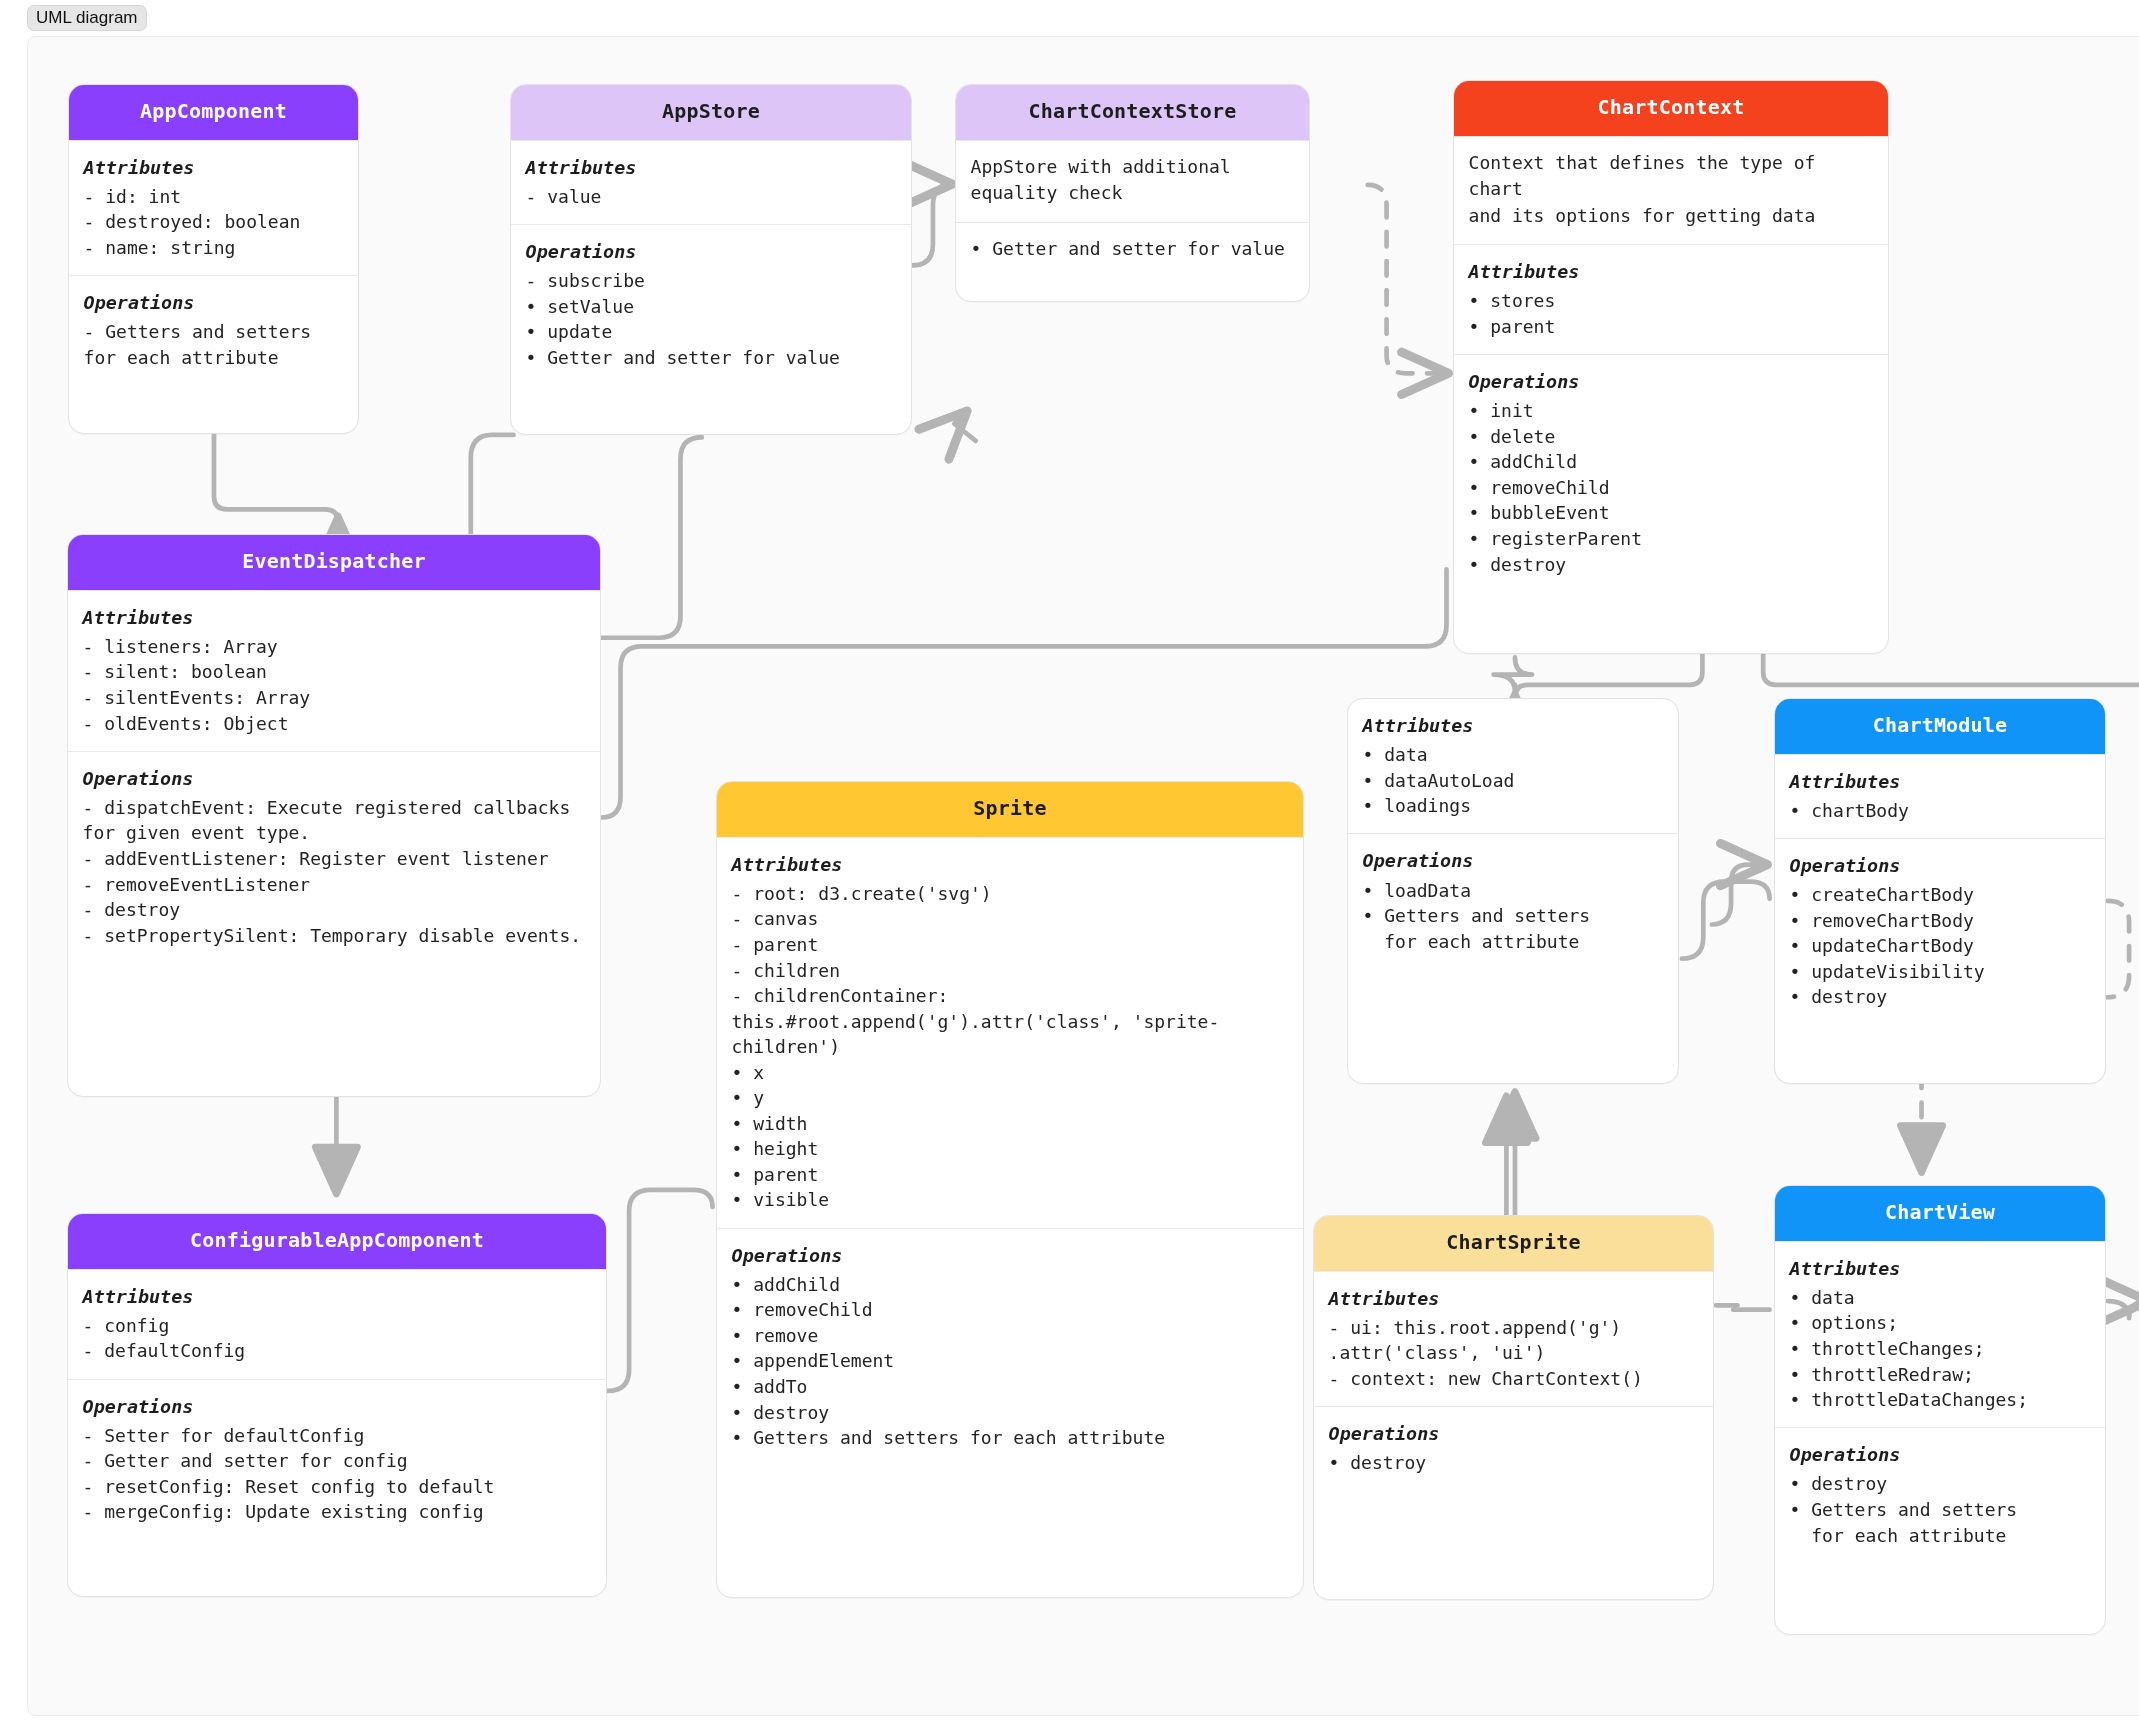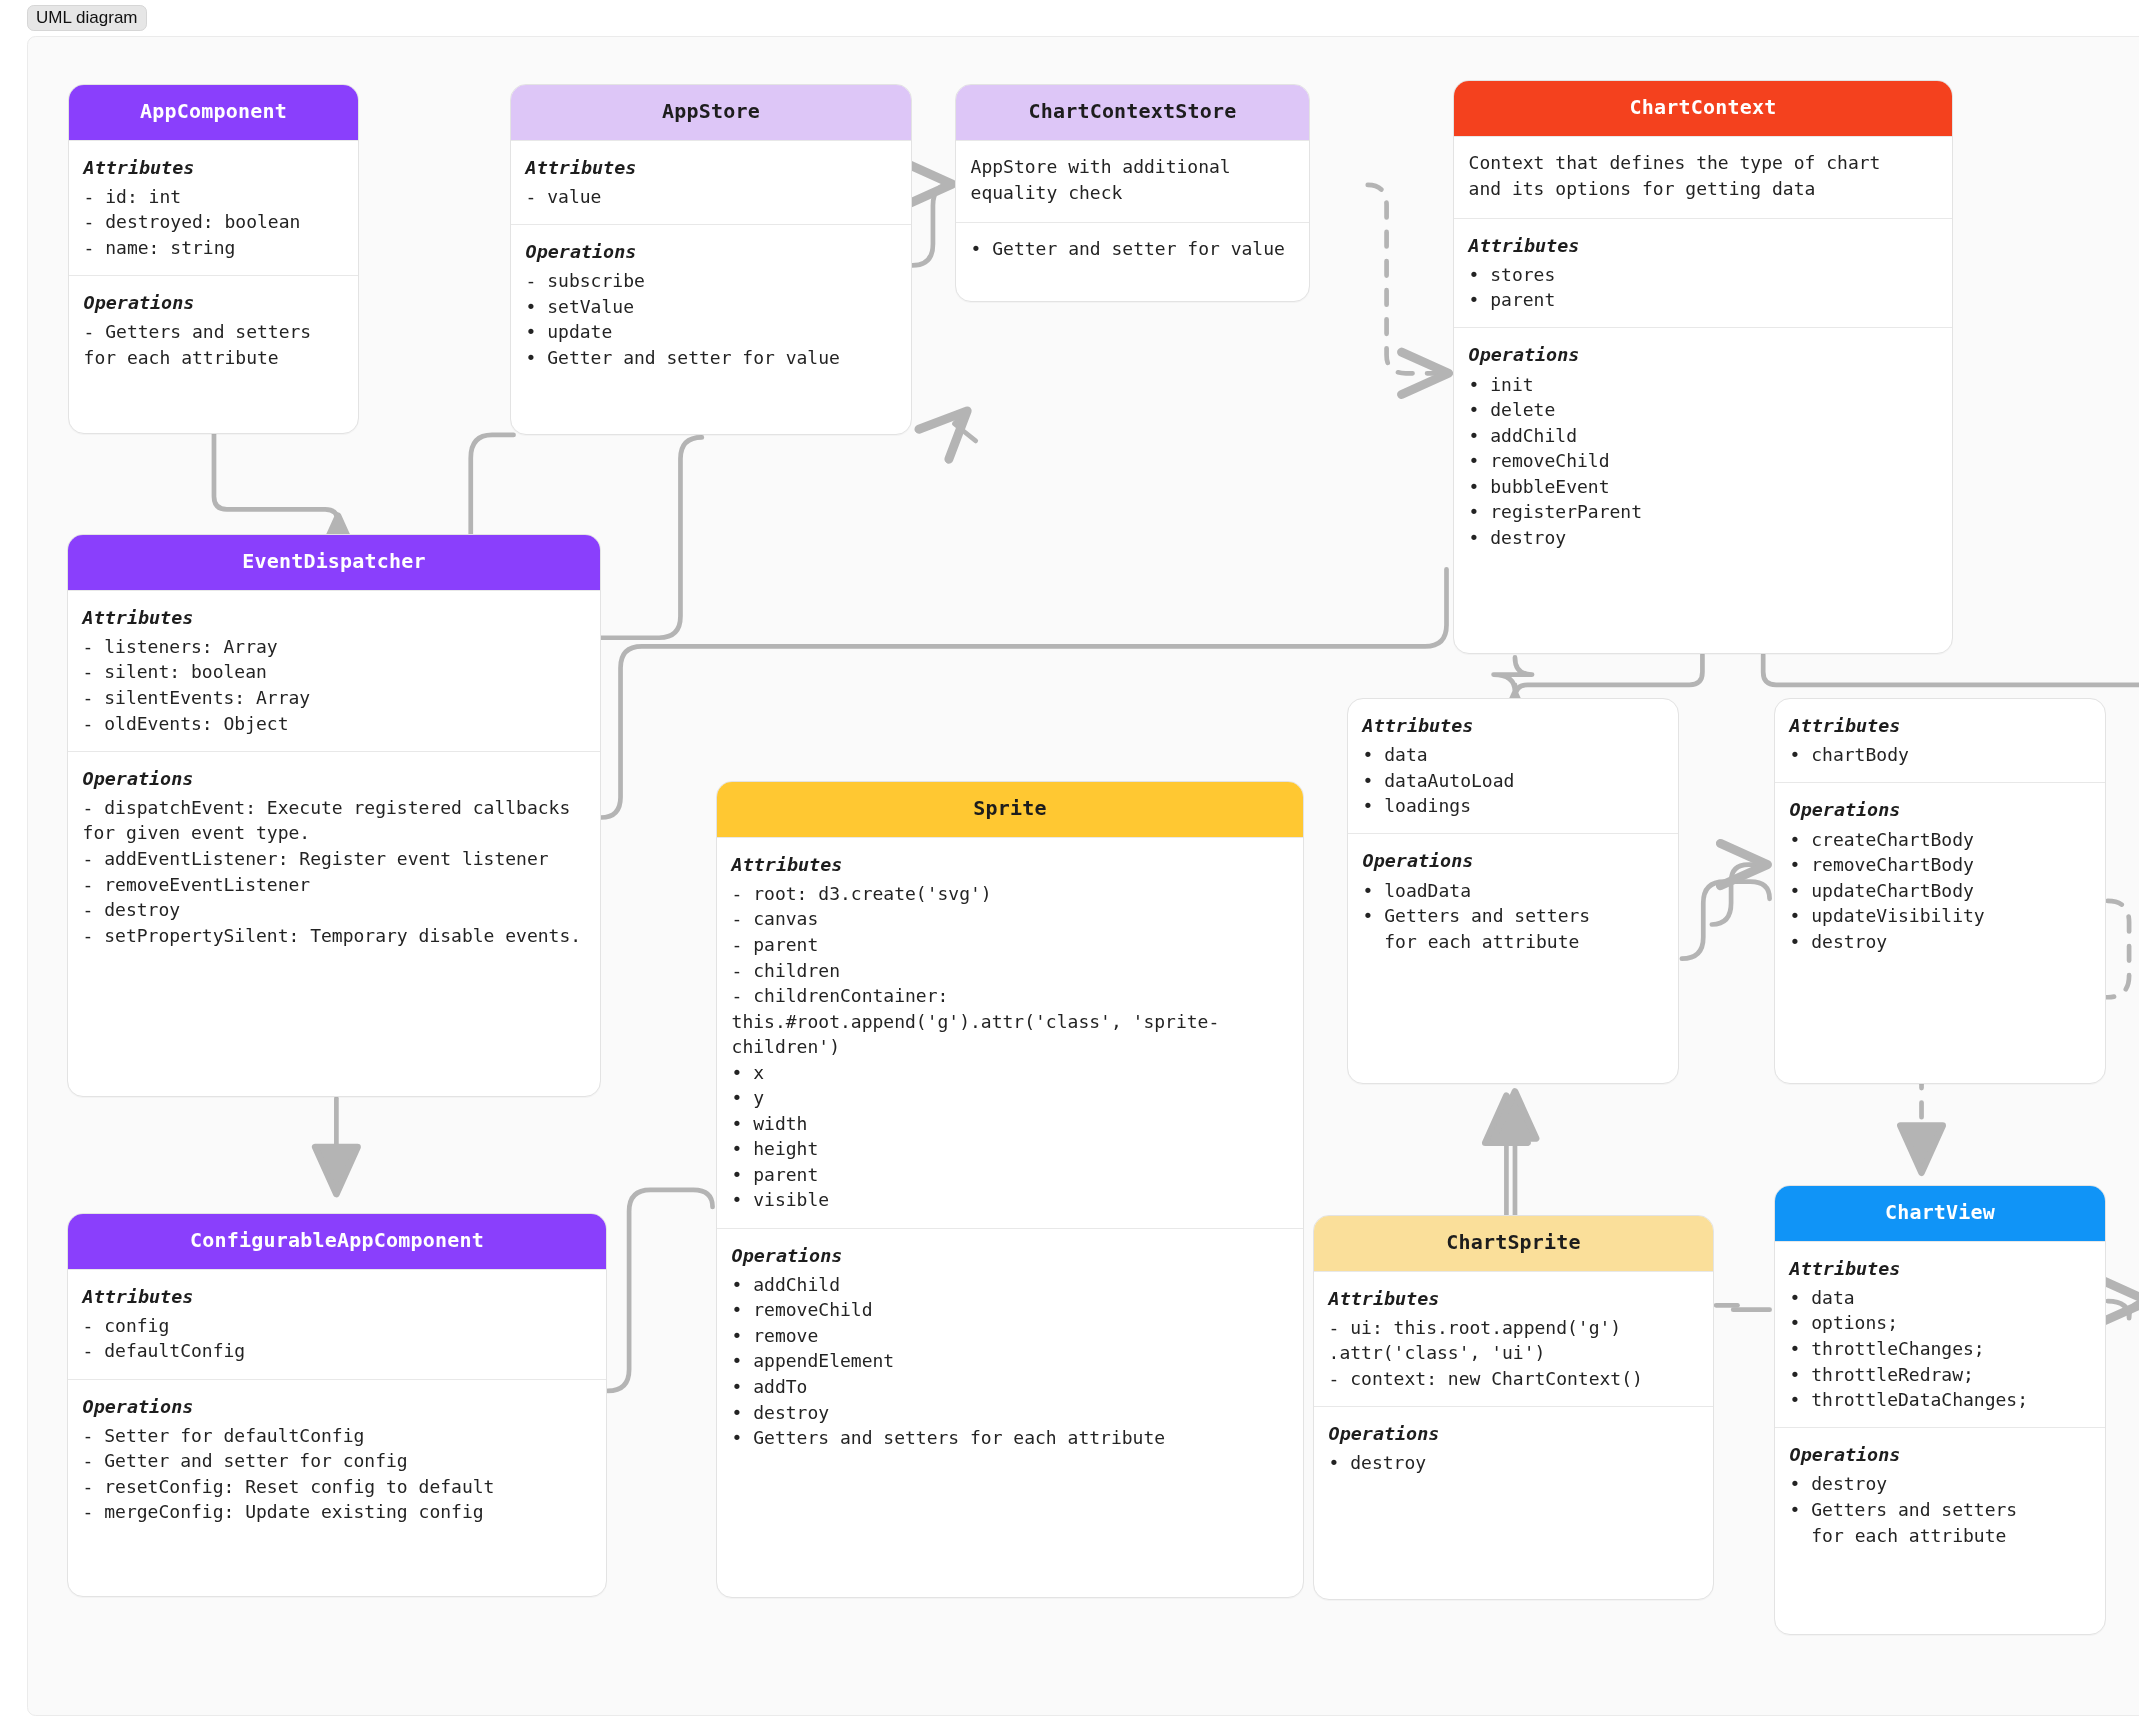--- a/index.html
+++ b/index.html
@@ -194,21 +194,21 @@
     <div class="node" style="left: 955px; top: 84px; width: 355px; min-height: 218px;">
       <div class="title" style="background: rgb(221, 198, 247); color: rgb(29, 29, 29);">ChartContextStore</div>
       <div class="sect">
         <div class="note">AppStore with additional
 equality check</div>
       </div>
       <div class="sect">
         <div class="li">• Getter and setter for value</div>
       </div>
     </div>
-    <div class="node" style="left: 1453px; top: 80px; width: 500px; min-height: 574px;">
+    <div class="node" style="left: 1453px; top: 80px; width: 436px; min-height: 574px;">
       <div class="title" style="background: rgb(244, 65, 30); color: rgb(255, 255, 255);">ChartContext</div>
       <div class="sect">
         <div class="note">Context that defines the type of chart
 and its options for getting data</div>
       </div>
       <div class="sect">
         <div class="hdr">Attributes</div>
         <div class="li">• stores</div>
         <div class="li">• parent</div>
       </div>
@@ -291,20 +291,21 @@
         <div class="li">• loadings</div>
       </div>
       <div class="sect">
         <div class="hdr">Operations</div>
         <div class="li">• loadData</div>
         <div class="li">• Getters and setters
   for each attribute</div>
       </div>
     </div>
     <div class="node" style="left: 1774px; top: 698px; width: 332px; min-height: 386px;">
+      <div class="title" style="background: rgb(16, 148, 247); color: rgb(255, 255, 255);">ChartModule</div>
       <div class="sect">
         <div class="hdr">Attributes</div>
         <div class="li">• chartBody</div>
       </div>
       <div class="sect">
         <div class="hdr">Operations</div>
         <div class="li">• createChartBody</div>
         <div class="li">• removeChartBody</div>
         <div class="li">• updateChartBody</div>
         <div class="li">• updateVisibility</div>

